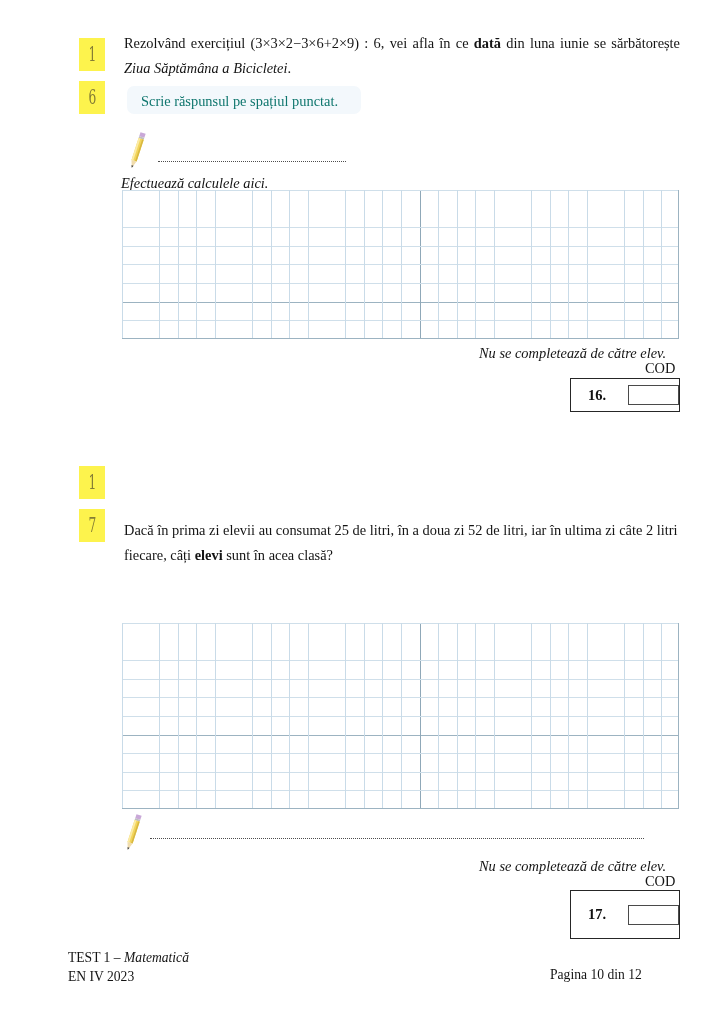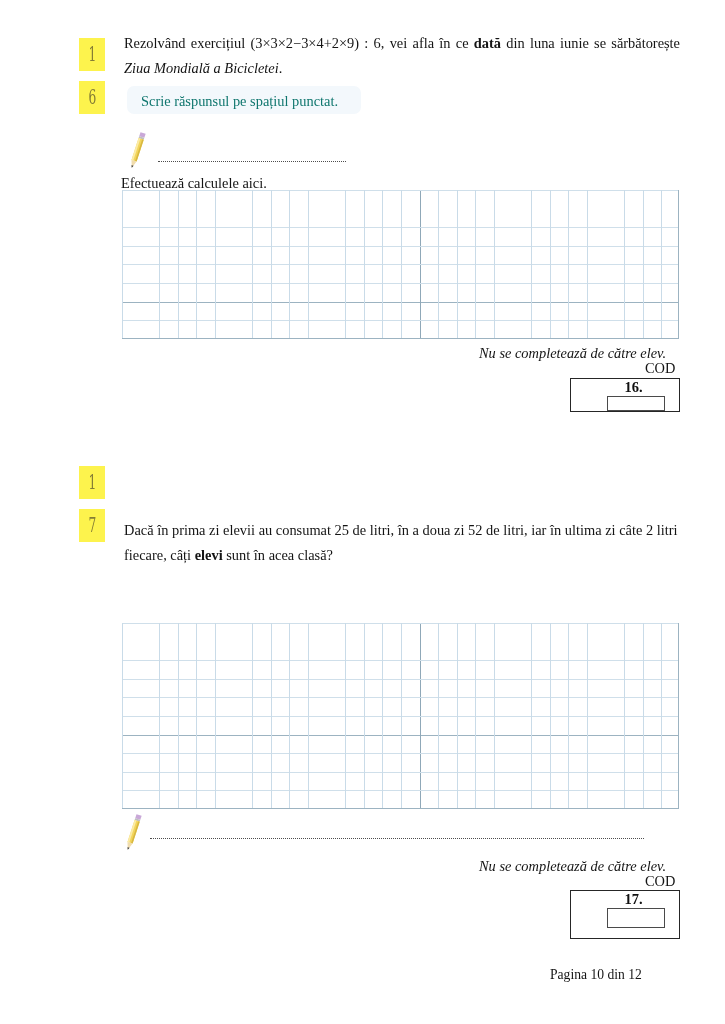--- a/index.html
+++ b/index.html
@@ -122,21 +122,20 @@
   }
 
   
   .cod-box {
     position: absolute;
     border: 1.3px solid #262626;
     background: #fff;
     box-sizing: border-box;
     display: flex;
     align-items: center;
-    flex-direction: column;
   }
   .cod-num {
     font-size: 14.5px;
     font-weight: bold;
     margin-left: 17px;
     color: #111;
   }
   .cod-input {
     border: 1.2px solid #4a4a4a;
     background: #fff;
@@ -168,21 +167,21 @@
 <div class="page">
 
   <div class="marker" style="left:79px; top:38px;">
     <span>1</span>
   </div>
   <div class="marker" style="left:79px; top:81px;">
     <span>6</span>
   </div>
 
   <div class="exercise-text" style="left:124px; top:31px; width:556px;">
-    <span>Rezolvând  exercițiul  </span><span class="math">(3×3×2−3×4+2×9) : 6</span><span>,  vei  afla  în  ce  </span><b>dată</b><span>  din  luna  iunie  se  sărbătorește </span><i>Ziua Mondială a Bicicletei</i><span>.</span>
+    <span>Rezolvând  exercițiul  </span><span class="math">(3×3×2−3×6+2×9) : 6</span><span>,  vei  afla  în  ce  </span><b>dată</b><span>  din  luna  iunie  se  sărbătorește </span><i>Ziua Săptămâna a Bicicletei</i><span>.</span>
   </div>
 
   <div class="callout" style="left:127px; top:86px; width:234px; height:28px;">
     <span>Scrie răspunsul pe spațiul punctat.</span>
   </div>
 
   <div class="pencil" style="left:124px; top:130px;">
     <svg viewBox="0 0 26 42" width="26" height="42">
       <g transform="rotate(18 13 21)">
         <rect x="10.5" y="2" width="5.4" height="4.2" fill="#c9a8d8"></rect>
@@ -191,21 +190,21 @@
         <rect x="10.5" y="8.2" width="1.9" height="23" fill="#fbeba6"></rect>
         <rect x="14.3" y="8.2" width="1.6" height="23" fill="#d8b841"></rect>
         <polygon points="10.5,31.2 15.9,31.2 13.2,38.6" fill="#f0dcae"></polygon>
         <polygon points="12.1,36.2 14.35,36.2 13.2,38.6" fill="#3b3b3b"></polygon>
       </g>
     </svg>
   </div>
 
   <div class="dotline" style="left:158px; top:160px; width:188px;"></div>
 
-  <div class="label" style="left:121px; top:174px;">
+  <div class="label" style="left:121px; top:174px;font-style:italic;">
     <span>Efectuează calculele aici.</span>
   </div>
 
   <div class="grid" style="left:122px; top:190px; width:557px; height:149px;"></div>
 
   <div class="label italic" style="left:479px; top:344px;">
     <span>Nu se completează de către elev.</span>
   </div>
 
   <div class="label" style="left:645px; top:359px;">
@@ -255,16 +254,22 @@
 
   <div class="label" style="left:645px; top:872px;">
     <span>COD</span>
   </div>
 
   <div class="cod-box" style="left:570px; top:890px; width:110px; height:49px;">
     <span class="cod-num">17.</span>
     <span class="cod-input"></span>
   </div>
 
+  <div class="footer-left" style="left:68px; top:948px;">
+    <div>
+      <span>TEST 1 – </span><span class="it">Matematică</span>
+    </div>
+    <div>EN IV 2023</div>
+  </div>
 
   <div class="footer-right" style="left:550px; top:967px;">Pagina 10 din 12</div>
 
 </div>
 
 </body></html>

